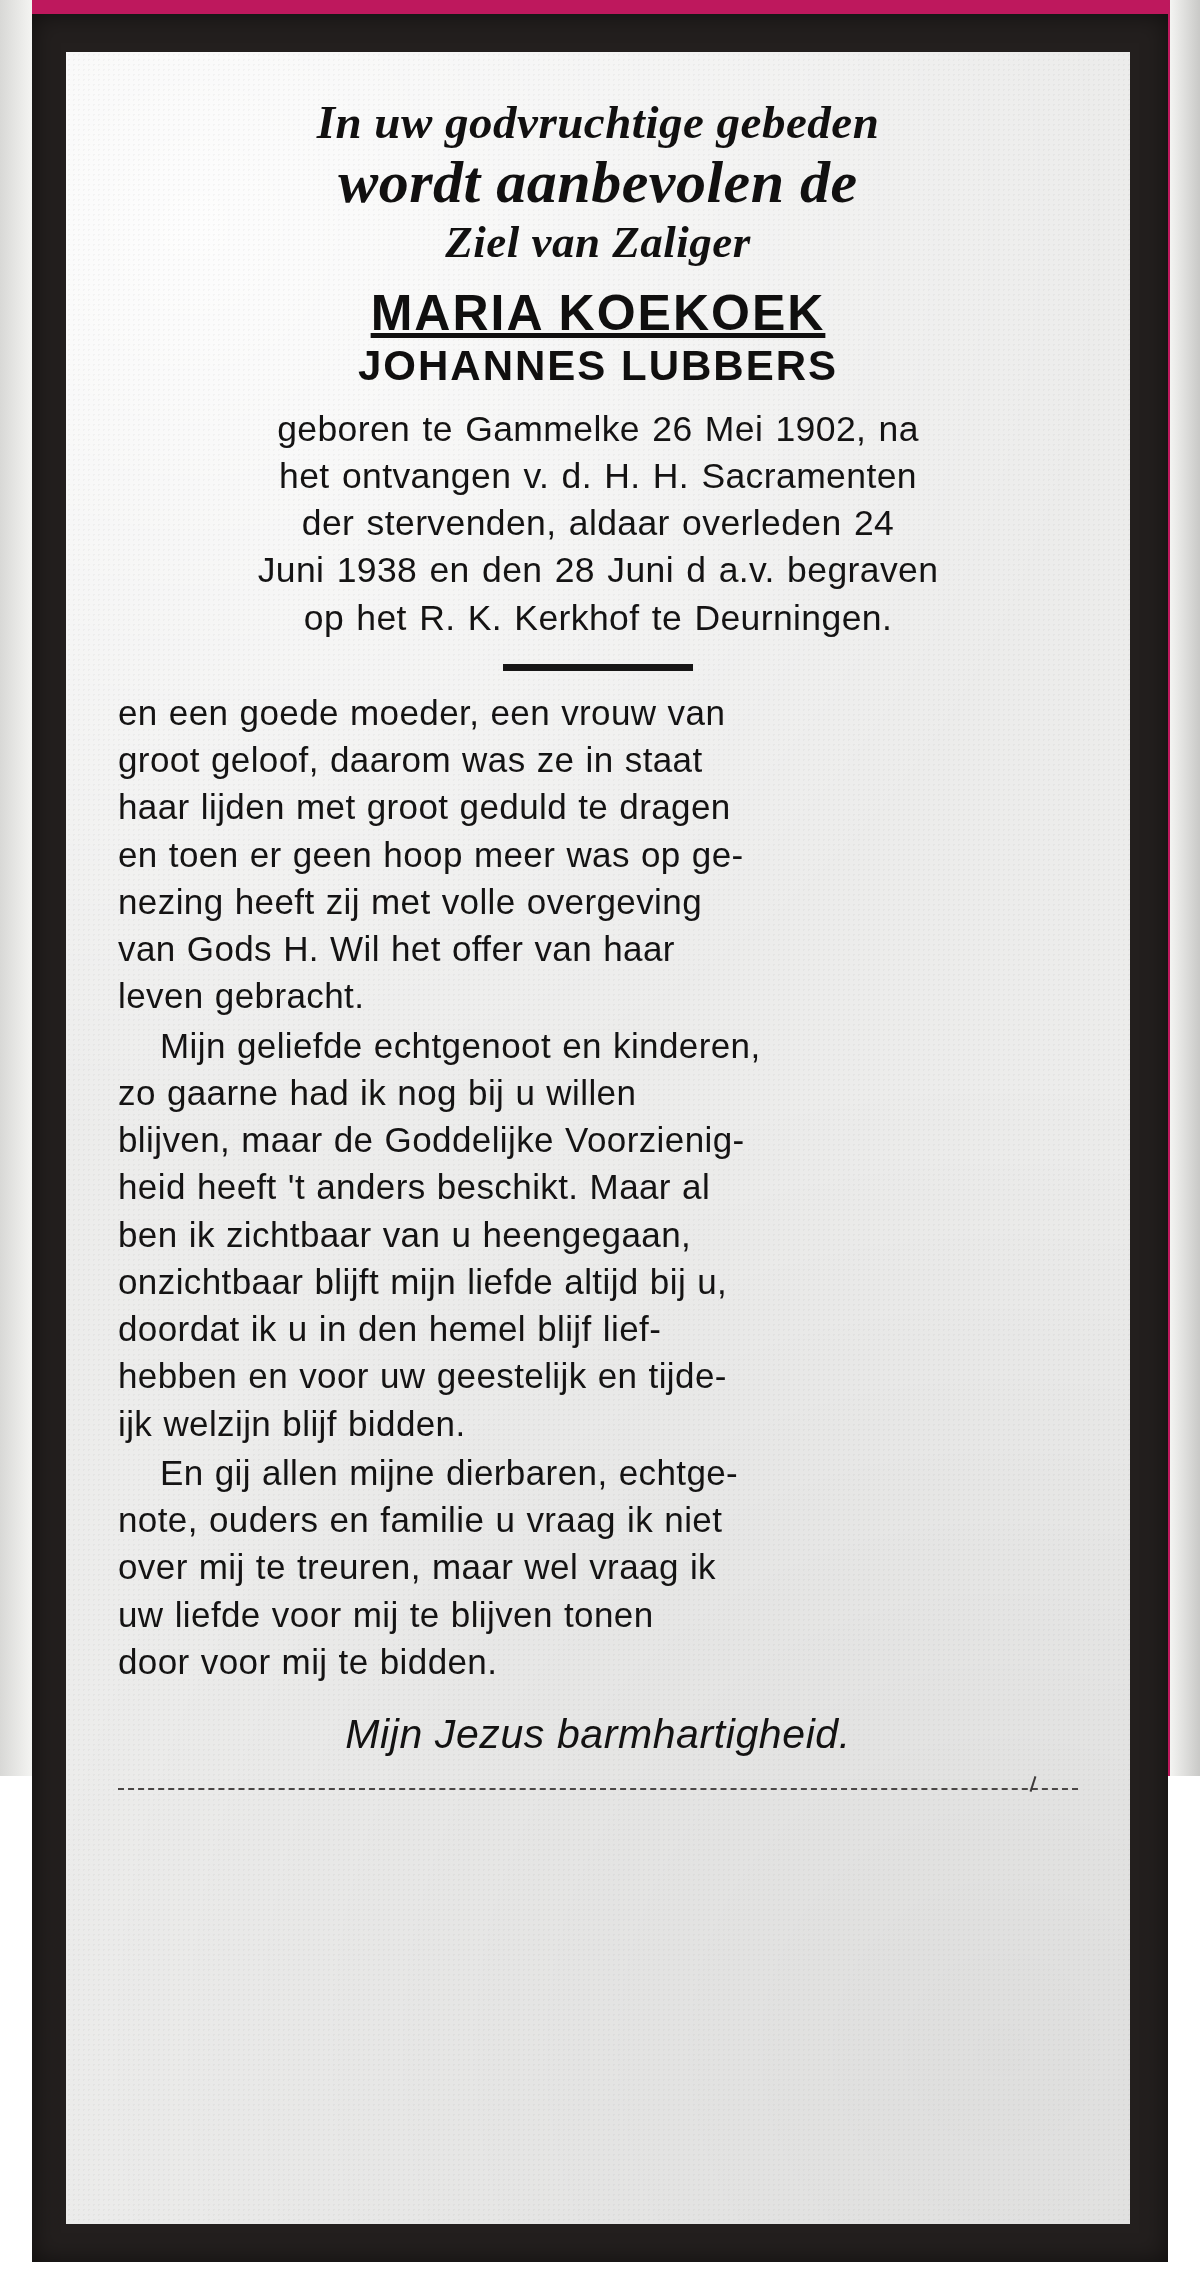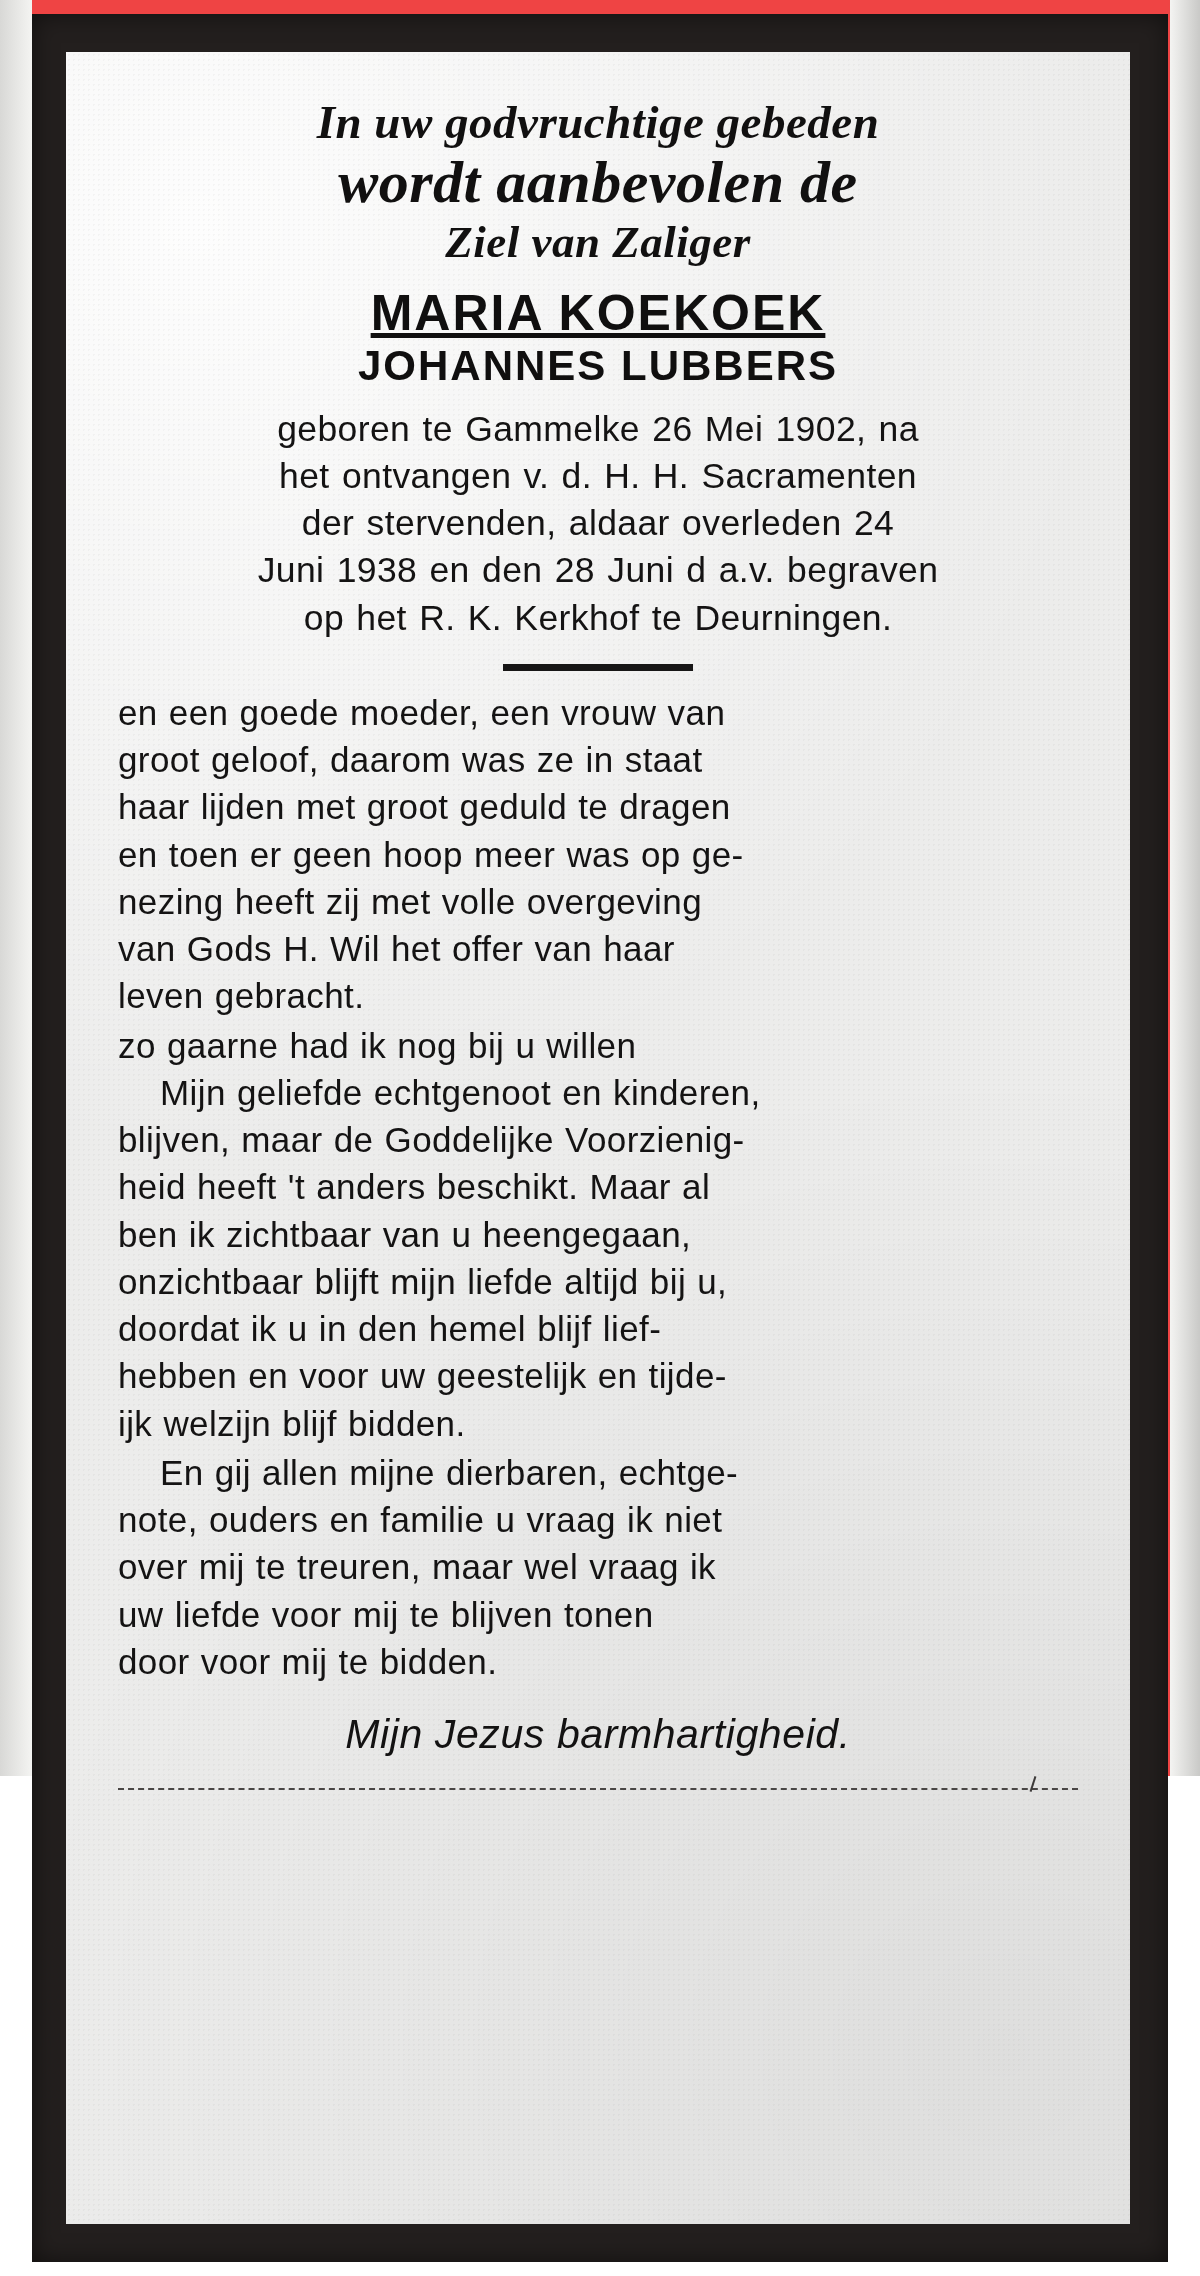--- a/index.html
+++ b/index.html
@@ -12,21 +12,21 @@
     height: 2276px;
     font-family: "Liberation Sans", sans-serif;
     overflow: hidden;
   }
 
   
   .scan {
     position: relative;
     width: 1200px;
     height: 1776px;
-    background: #ef4444;
+    background: #be185d;
   }
   
   .scan::before {
     content: "";
     position: absolute;
     left: 0; top: 0;
     width: 32px; height: 100%;
     background: linear-gradient(to right, #d8d8d6, #f4f4f2);
   }
   .scan::after {
@@ -213,22 +213,22 @@
           <span class="ln">en een goede moeder, een vrouw van</span>
           <span class="ln">groot geloof, daarom was ze in staat</span>
           <span class="ln">haar lijden met groot geduld te dragen</span>
           <span class="ln">en toen er geen hoop meer was op ge-</span>
           <span class="ln">nezing heeft zij met volle overgeving</span>
           <span class="ln">van Gods H. Wil het offer van haar</span>
           <span class="ln">leven gebracht.</span>
         </div>
 
         <div class="para">
+          <span class="ln first">Mijn geliefde echtgenoot en kinderen,</span>
           <span class="ln">zo gaarne had ik nog bij u willen</span>
-          <span class="ln first">Mijn geliefde echtgenoot en kinderen,</span>
           <span class="ln">blijven, maar de Goddelijke Voorzienig-</span>
           <span class="ln">heid heeft 't anders beschikt. Maar al</span>
           <span class="ln">ben ik zichtbaar van u heengegaan,</span>
           <span class="ln">onzichtbaar blijft mijn liefde altijd bij u,</span>
           <span class="ln">doordat ik u in den hemel blijf lief-</span>
           <span class="ln">hebben en voor uw geestelijk en tijde-</span>
           <span class="ln">ijk welzijn blijf bidden.</span>
         </div>
 
         <div class="para">

